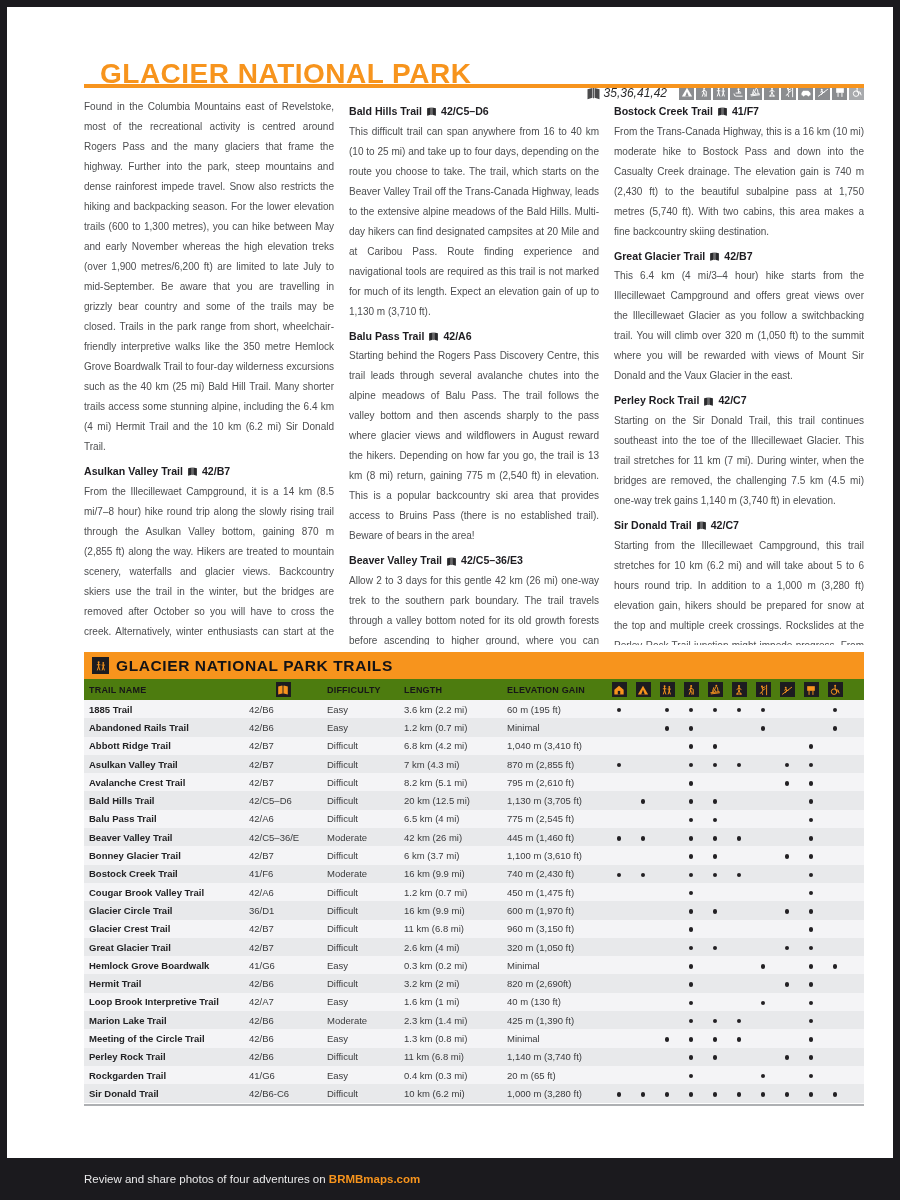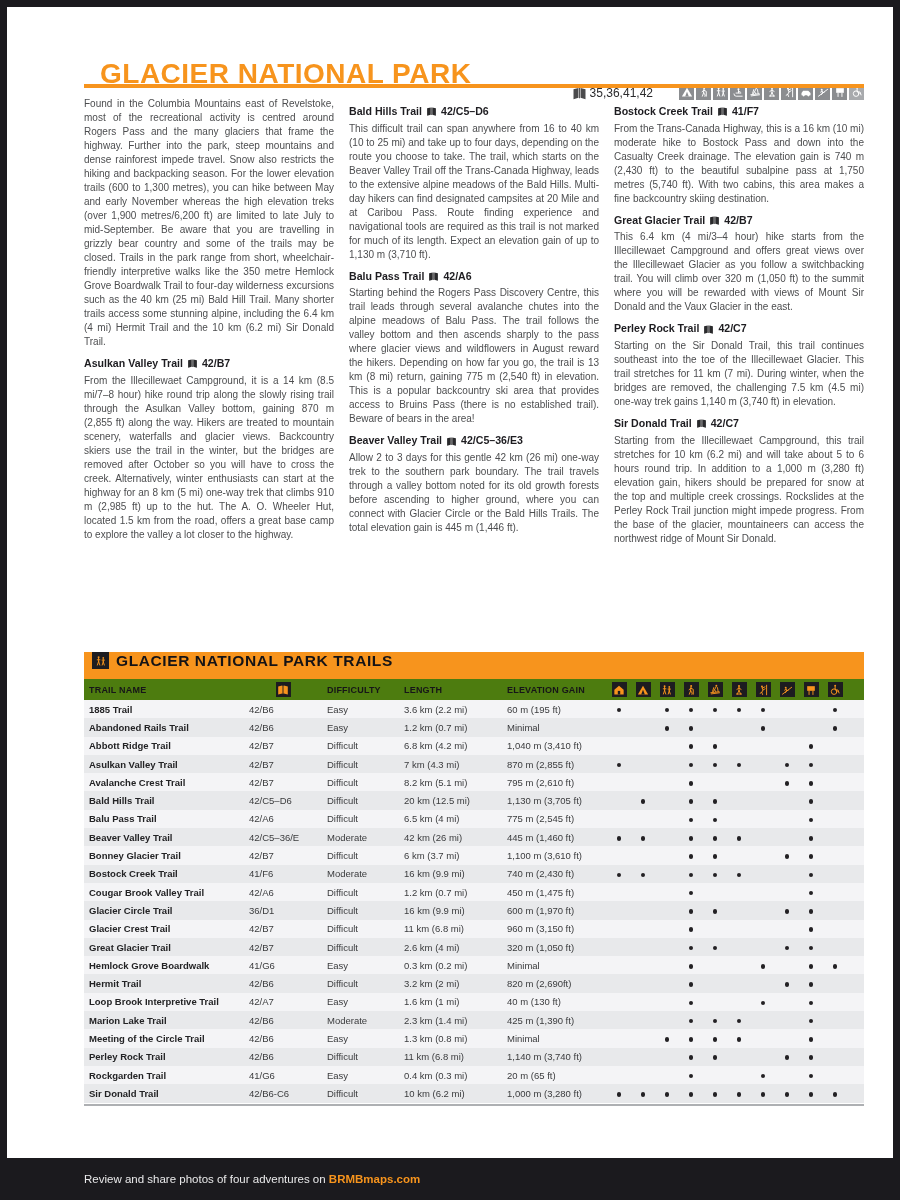--- a/index.html
+++ b/index.html
@@ -9,39 +9,39 @@
     -webkit-font-smoothing:antialiased;
   }
   .edge{position:absolute;background:#1b1a1e;z-index:5;}
   #edge-left{left:0;top:0;width:7px;height:1200px;}
   #edge-right{right:0;top:0;width:7px;height:1200px;}
   #edge-top{left:0;top:0;width:900px;height:7px;}
 
   
   #page-head{position:absolute;left:84px;top:44px;width:780px;display:flex;align-items:flex-end;justify-content:space-between;}
   #page-title{font-size:28px;font-weight:bold;color:#F7941D;letter-spacing:.5px;margin:16px;line-height:1;}
-  #head-right{display:flex;align-items:center;gap:19px;padding-bottom:2px;}
+  #head-right{display:flex;align-items:center;gap:5px;padding-bottom:2px;font-style:italic;}
   #head-right .bookref{display:flex;align-items:center;gap:3px;margin-right:5px;}
   #map-pages{font-size:12px;color:#2b2b2d;}
   .hbox{width:15px;height:15px;background:#8b8d90;display:inline-flex;align-items:center;justify-content:center;--bx:#8b8d90;color:#fff;margin-left:2px;}
   .hbox:last-child{background:#a8aaad;--bx:#a8aaad;}
   .hbox svg{width:12px;height:12px;}
   #head-rule{position:absolute;left:84px;top:84px;width:780px;height:4px;background:#F7941D;}
 
   
   #cols{position:absolute;left:84px;top:97px;width:780px;height:548px;display:flex;gap:15px;overflow:hidden;}
   .col{width:250px;}
-  .col p{font-size:10px;line-height:14px;text-align:justify;color:#4c4d4f;margin:0 0 2px 0;}
+  .col p{font-size:10px;line-height:20px;text-align:justify;color:#4c4d4f;margin:0 0 2px 0;}
   .col h3{font-size:10.6px;color:#1d1c20;margin:9px 0 4px 0;display:flex;align-items:center;gap:4px;line-height:1.1;}
   .col h3 svg{width:11px;height:11px;color:#2a2a2c;flex:0 0 auto;}
   .col h3 .mref{font-weight:bold;}
 
   
   #trails{position:absolute;left:84px;top:652px;width:780px;}
-  #t-titlebar{background:#F7941D;height:27px;display:flex;padding-left:8px;gap:7px;}
+  #t-titlebar{background:#F7941D;height:27px;display:flex;align-items:center;padding-left:8px;gap:7px;}
   #t-titlebar .abox{width:17px;height:17px;}
   #t-title{font-size:15.5px;font-weight:bold;color:#141316;letter-spacing:.6px;margin:0;}
   table{border-collapse:collapse;table-layout:fixed;width:780px;}
   thead th{background:#4d7c0f;height:21px;font-size:9px;color:#161518;text-align:left;padding:0 0 0 5px;letter-spacing:.2px;}
   thead th.ic{padding:0;text-align:center;}
   .abox{width:15px;height:15px;background:#1d1c20;--bx:#1d1c20;color:#F7941D;display:inline-flex;align-items:center;justify-content:center;vertical-align:middle;}
   .abox svg{width:12px;height:12px;}
   tbody td{height:18.3px;font-size:9.5px;color:#3a3b3d;padding:0 0 0 5px;white-space:nowrap;overflow:hidden;}
   tbody tr:nth-child(odd) td{background:#f4f4f6;}
   tbody tr:nth-child(even) td{background:#e8e9eb;}

